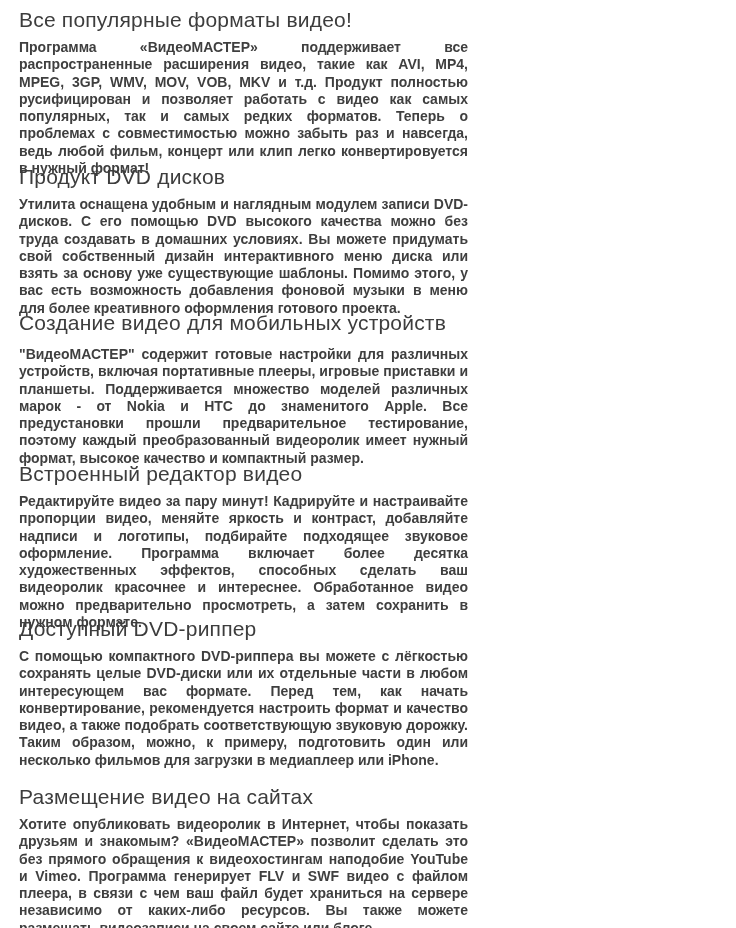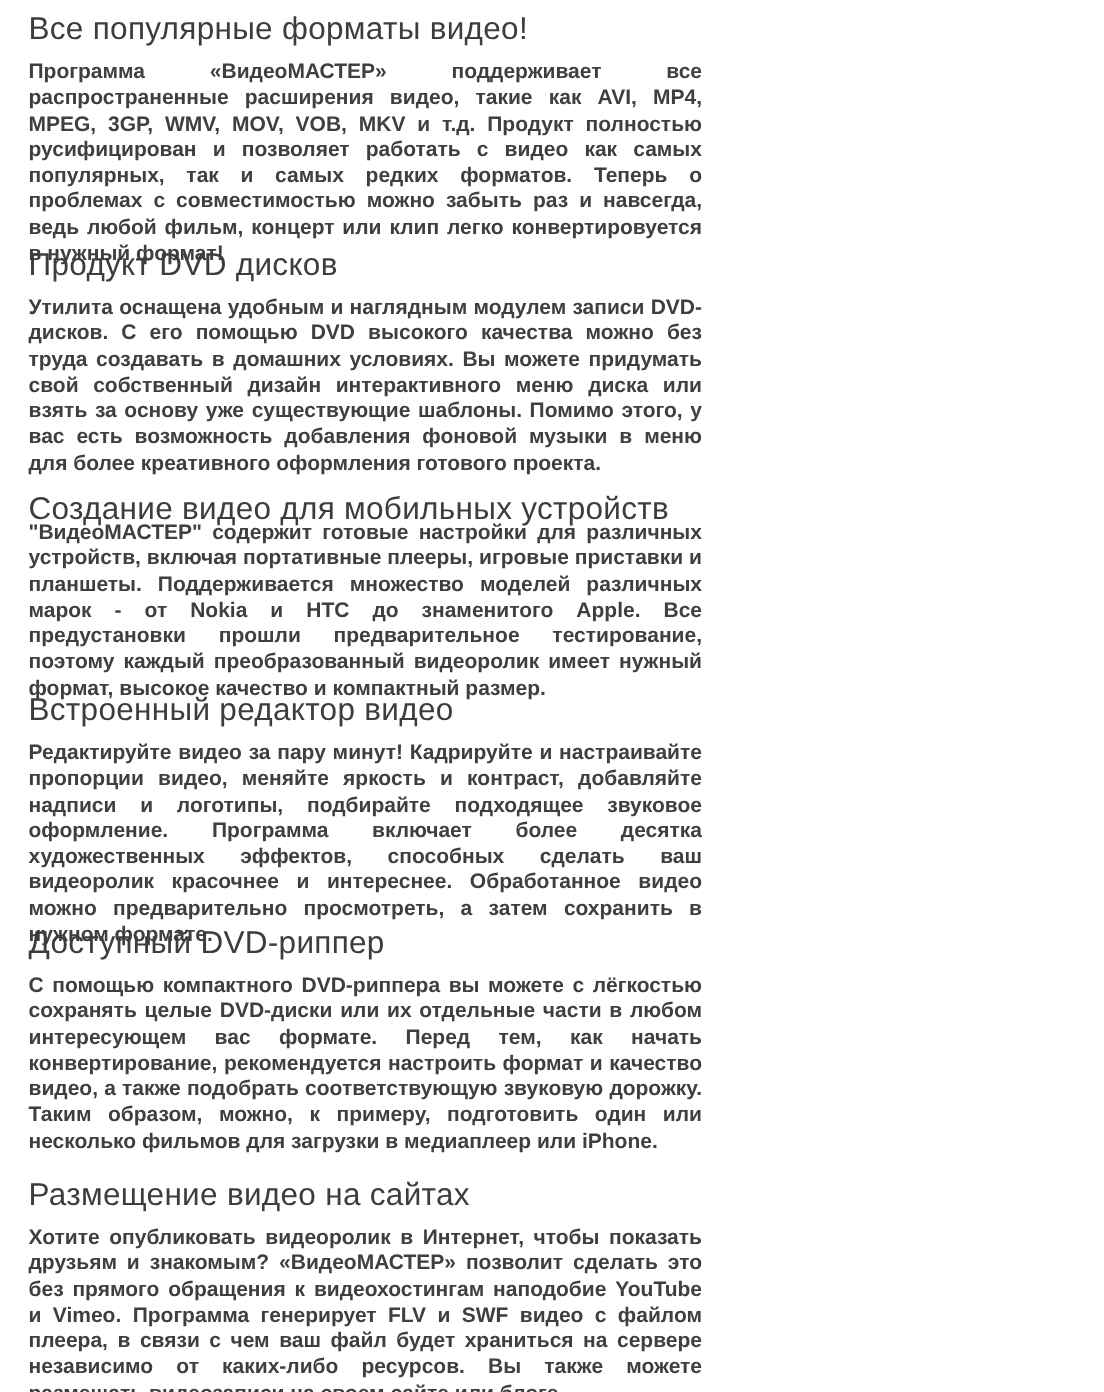--- a/index.html
+++ b/index.html
@@ -5,21 +5,21 @@
   html,body{margin:0;padding:0;background:#fff;}
   .page{position:relative;width:596px;height:928px;background:#fff;overflow:hidden;
         font-family:"Liberation Sans",sans-serif;}
   
   .feature h2{position:absolute;margin:0;left:19px;width:460px;font-size:21px;font-weight:400;
               color:#3d3d3d;letter-spacing:.2px;}
   .feature p{position:absolute;margin:0;left:19px;width:449px;font-size:14px;line-height:17.3px;
              color:#3f3f3f;text-align:justify;font-weight:bold;}
   .s1 h2{top:8px}   .s1 p{top:39px}
   .s2 h2{top:165px} .s2 p{top:196px}
-  .s3 h2{top:328px} .s3 p{top:346px}
+  .s3 h2{top:311px} .s3 p{top:346px}
   .s4 h2{top:462px} .s4 p{top:493px}
   .s5 h2{top:617px} .s5 p{top:648px}
   .s6 h2{top:785px} .s6 p{top:816px}
 
   
   .badges{position:absolute;left:603px;top:4px;width:130px;height:138px;}
   .badge{position:absolute;width:34px;height:44px;background:#fdfdfd;border:1px solid #bdbdbd;
          border-radius:3px;box-shadow:1px 2px 3px rgba(0,0,0,.18);}
   .badge .band{position:absolute;left:1px;right:1px;bottom:4px;height:13px;border-radius:2px;color:#fff;
          font-size:8px;line-height:13px;font-weight:bold;text-align:center;letter-spacing:.5px;}

